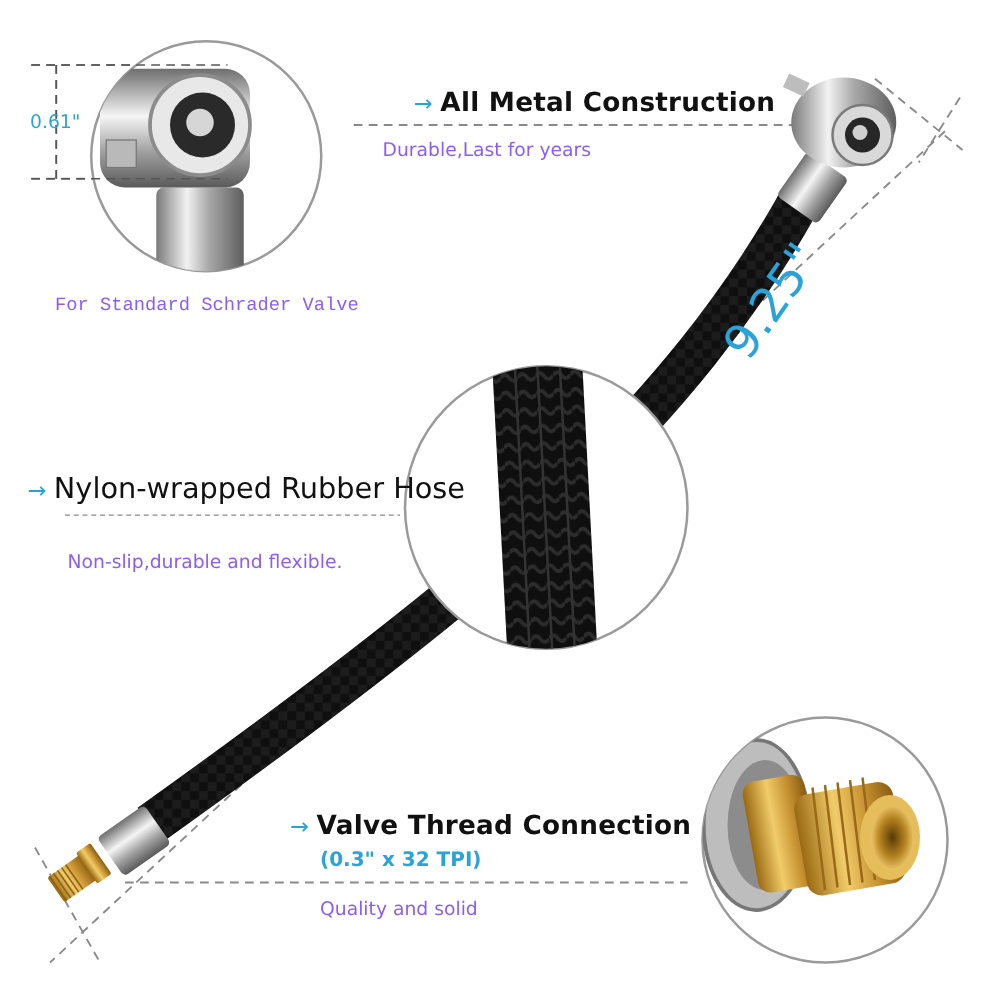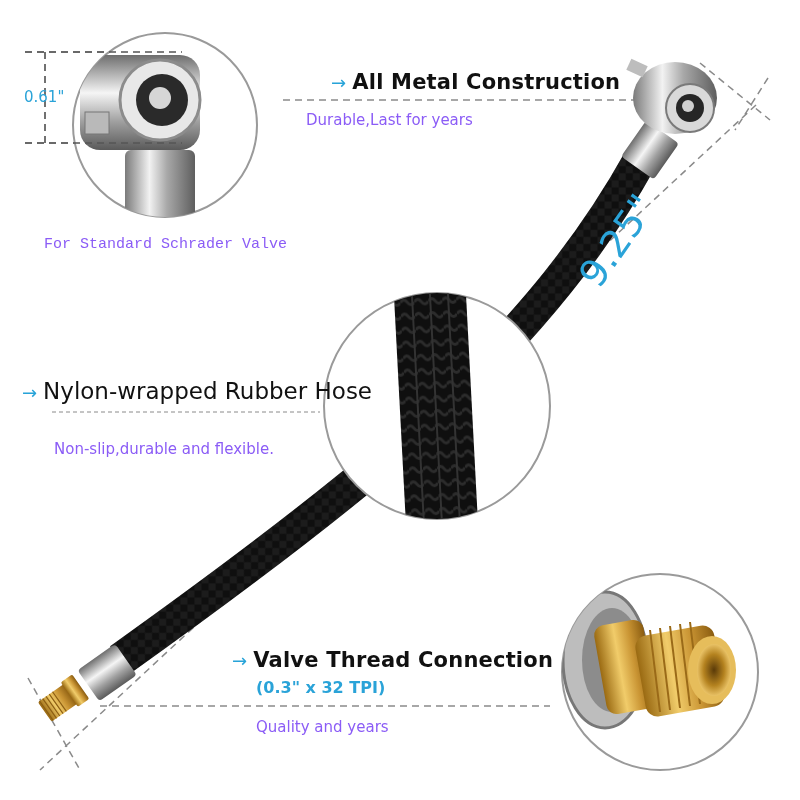--- a/index.html
+++ b/index.html
@@ -174,13 +174,13 @@
 
 <div class="abs title-light" style="left:22px; top:378px;text-align:center;">
   <span class="arrow">→</span><span>Nylon-wrapped Rubber Hose</span>
 </div>
 <div class="abs sub" style="left:54px; top:440px;">Non-slip,durable and flexible.</div>
 
 <div class="abs title" style="left:232px; top:648px;">
   <span class="arrow">→</span><span>Valve Thread Connection</span>
 </div>
 <div class="abs accent" style="left:256px; top:678px; font-size:16px; font-weight:bold;">(0.3" x 32 TPI)</div>
-<div class="abs sub" style="left:256px; top:718px;">Quality and years</div>
+<div class="abs sub" style="left:256px; top:718px;">Quality and solid</div>
 
 </body></html>

